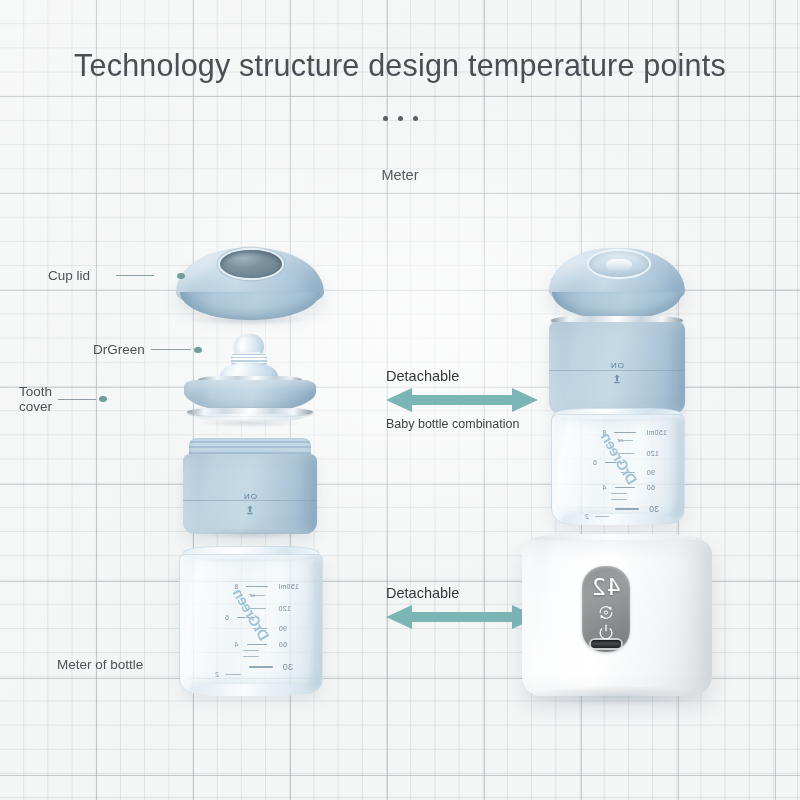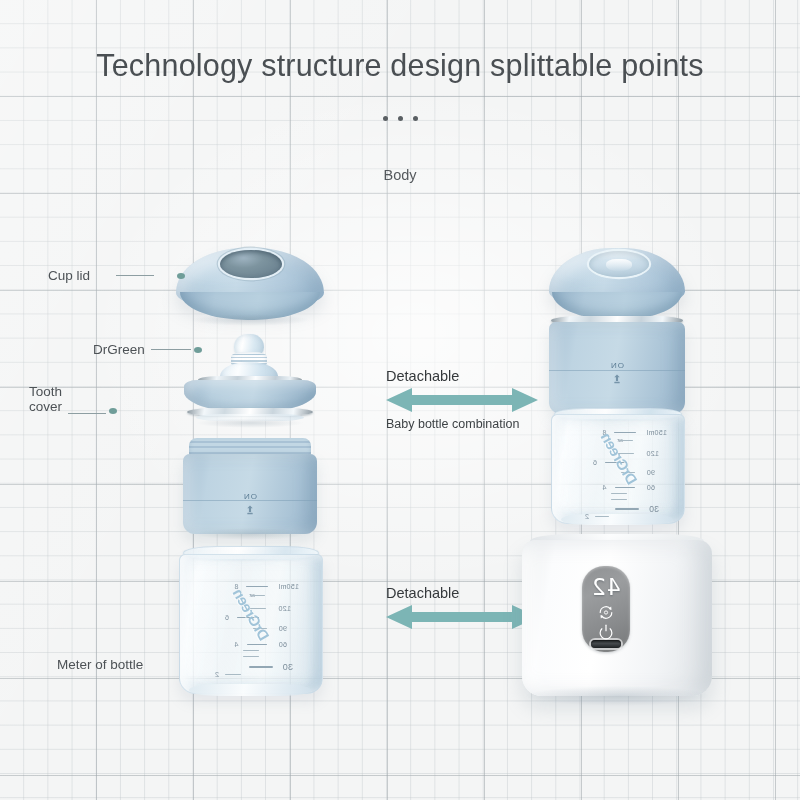--- a/index.html
+++ b/index.html
@@ -264,25 +264,25 @@
   }
 </style>
 </head>
 <body>
 
 <div id="grid-bg"></div>
 <div id="grid-sheen"></div>
 
 <div id="stage">
 
-  <div class="title">Technology structure design splittable points</div>
+  <div class="title">Technology structure design temperature points</div>
   <div class="dots">
     <span></span><span></span><span></span>
   </div>
-  <div class="sub2">Body</div>
+  <div class="sub2">Meter</div>
 
   <div class="part" style="left:176px;top:248px;width:148px;height:76px;">
     <div class="lid-dome" style="position:absolute;left:0;top:0;width:148px;height:62px;"></div>
     <div class="lid-skirt" style="position:absolute;left:4px;top:44px;width:140px;height:28px;"></div>
     <div class="lid-window" style="position:absolute;left:44px;top:2px;width:62px;height:28px;"></div>
   </div>
   <div class="shadow-ellipse" style="left:190px;top:314px;width:120px;height:12px;"></div>
 
   <div class="part" style="left:218px;top:334px;width:62px;height:50px;">
     <div class="nip-teat" style="position:absolute;left:16px;top:0;width:30px;height:22px;"></div>
@@ -368,21 +368,21 @@
     <span class="cline" style="width:38px;"></span>
     <span class="cdot"></span>
   </div>
 
   <div class="callout" style="left:93px;top:342px;">
     <span class="clabel">DrGreen</span>
     <span class="cline" style="width:40px;"></span>
     <span class="cdot"></span>
   </div>
 
-  <div class="callout" style="left:29px;top:384px;align-items:flex-end;">
+  <div class="callout" style="left:19px;top:384px;">
     <span class="clabel">Tooth
 cover</span>
     <span class="cline" style="width:38px;"></span>
     <span class="cdot"></span>
   </div>
 
 
   <div class="callout noline" style="left:57px;top:657px;">
     <span class="clabel">Meter of bottle</span>
   </div>

